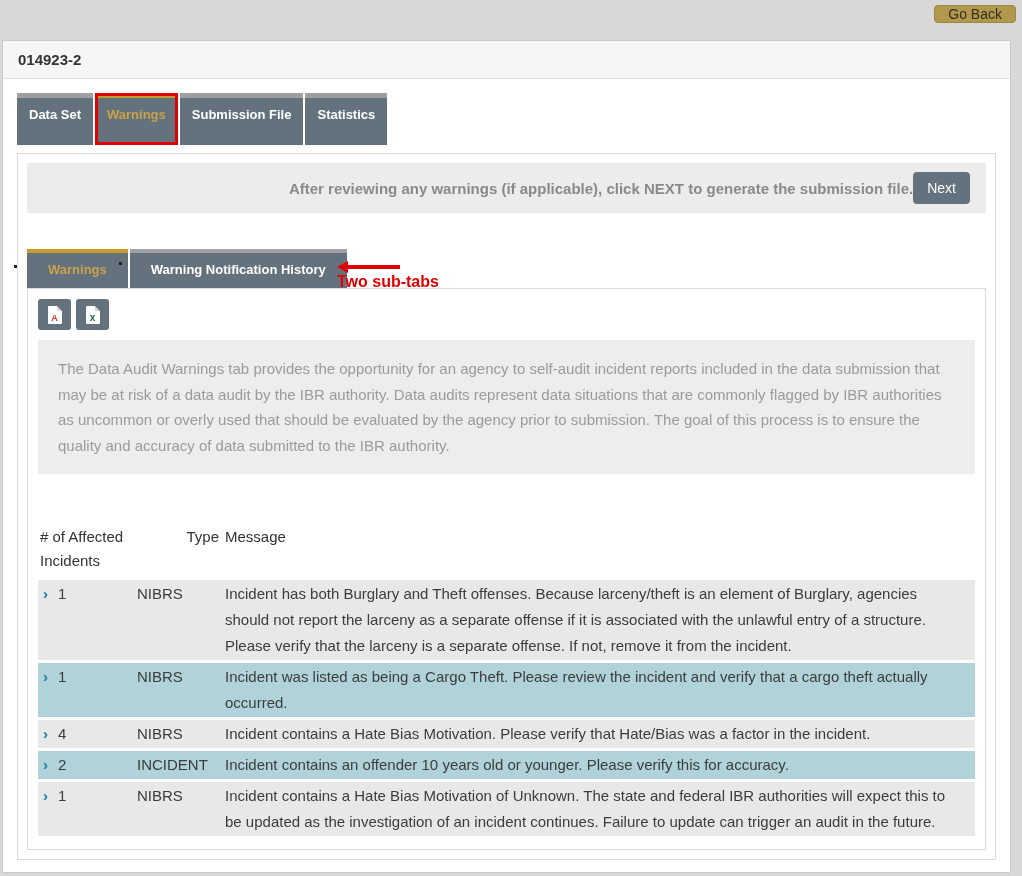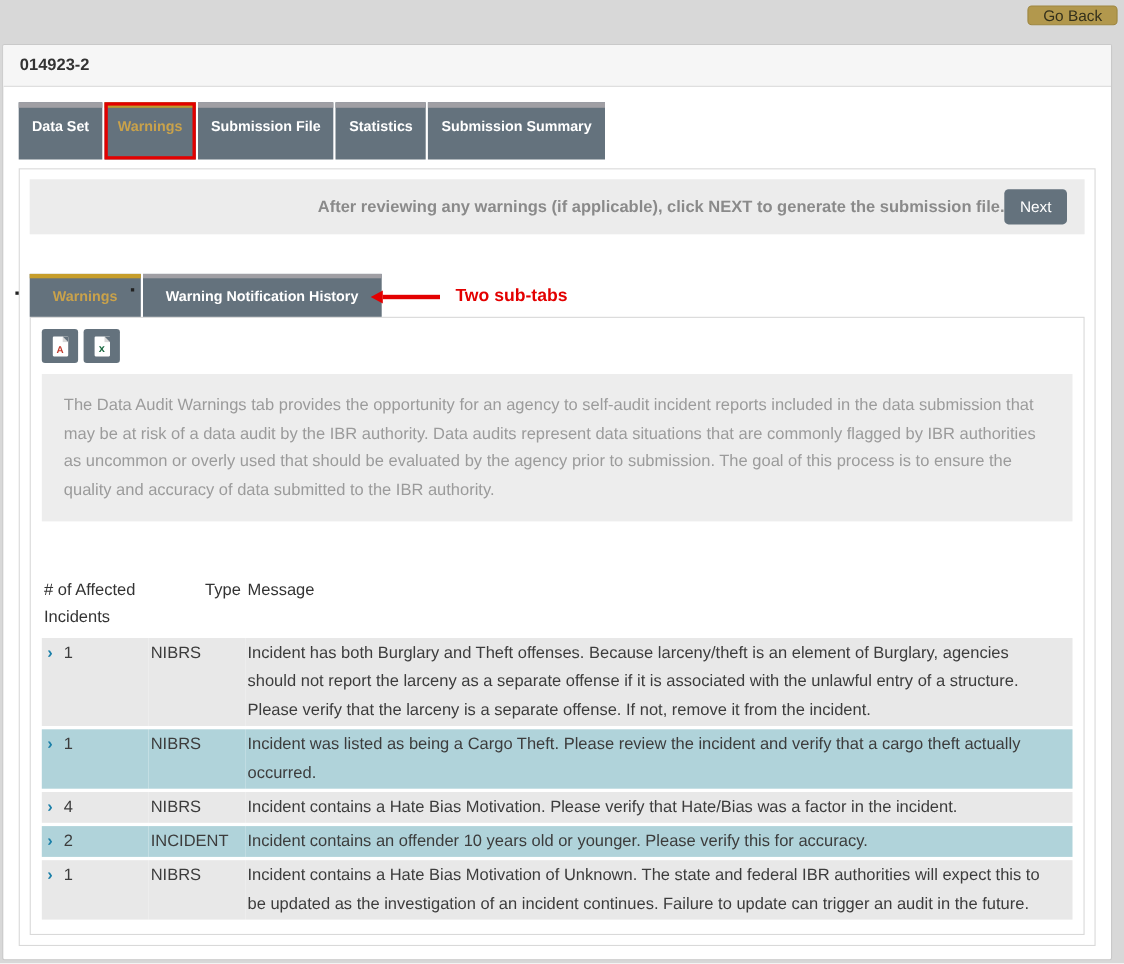--- a/index.html
+++ b/index.html
@@ -56,21 +56,21 @@
     position:relative; background:var(--slate,#64727d); color:#ffffff;
     font-size:13px; font-weight:bold; padding:0 21px; height:39px; line-height:34px;
     border-top:4px solid var(--tab-strip,#a09fa4); cursor:pointer; white-space:nowrap;
   }
   .subtab.active{ border-top-color:#c79e2b; color:var(--gold,#c9a24b); }
   .dot-a{ position:absolute; left:-13px; top:16px; width:3px; height:3px; background:#222; }
   .dot-b{ position:absolute; right:6px; top:9px; width:3px; height:3px; background:#222; }
   
   .annotation{
     position:absolute; left:310px; top:12px; display:flex; 
-    color:var(--red,#e30000); font-weight:bold; font-size:16px;
+    color:var(--red,#e30000); font-weight:bold; font-size:16px;flex-direction:column;
   }
   .arrow{ display:flex; align-items:center; margin-right:14px; }
   .arrow-head{
     width:0; height:0; border-top:6px solid transparent; border-bottom:6px solid transparent;
     border-right:11px solid var(--red,#e30000);
   }
   .arrow-line{ width:52px; height:4px; background:var(--red,#e30000); }
   
   .inner-box{ border:1px solid #d9d9d9; padding-bottom:6px; background:#fff; }
   .toolbar{ padding:10px; display:flex; gap:5px; }
@@ -132,23 +132,20 @@
           </div>
 
           <div class="tab">
             <span>Submission File</span>
           </div>
 
           <div class="tab">
             <span>Statistics</span>
           </div>
 
-          <div class="tab">
-            <span>Submission Summary</span>
-          </div>
         </div>
 
       <div class="content-box">
 
         <div class="info-bar">
           <div class="info-text">After reviewing any warnings (if applicable), click NEXT to generate the submission file.</div>
           <button class="next-btn">Next</button>
         </div>
 
         <div class="subtabs">

